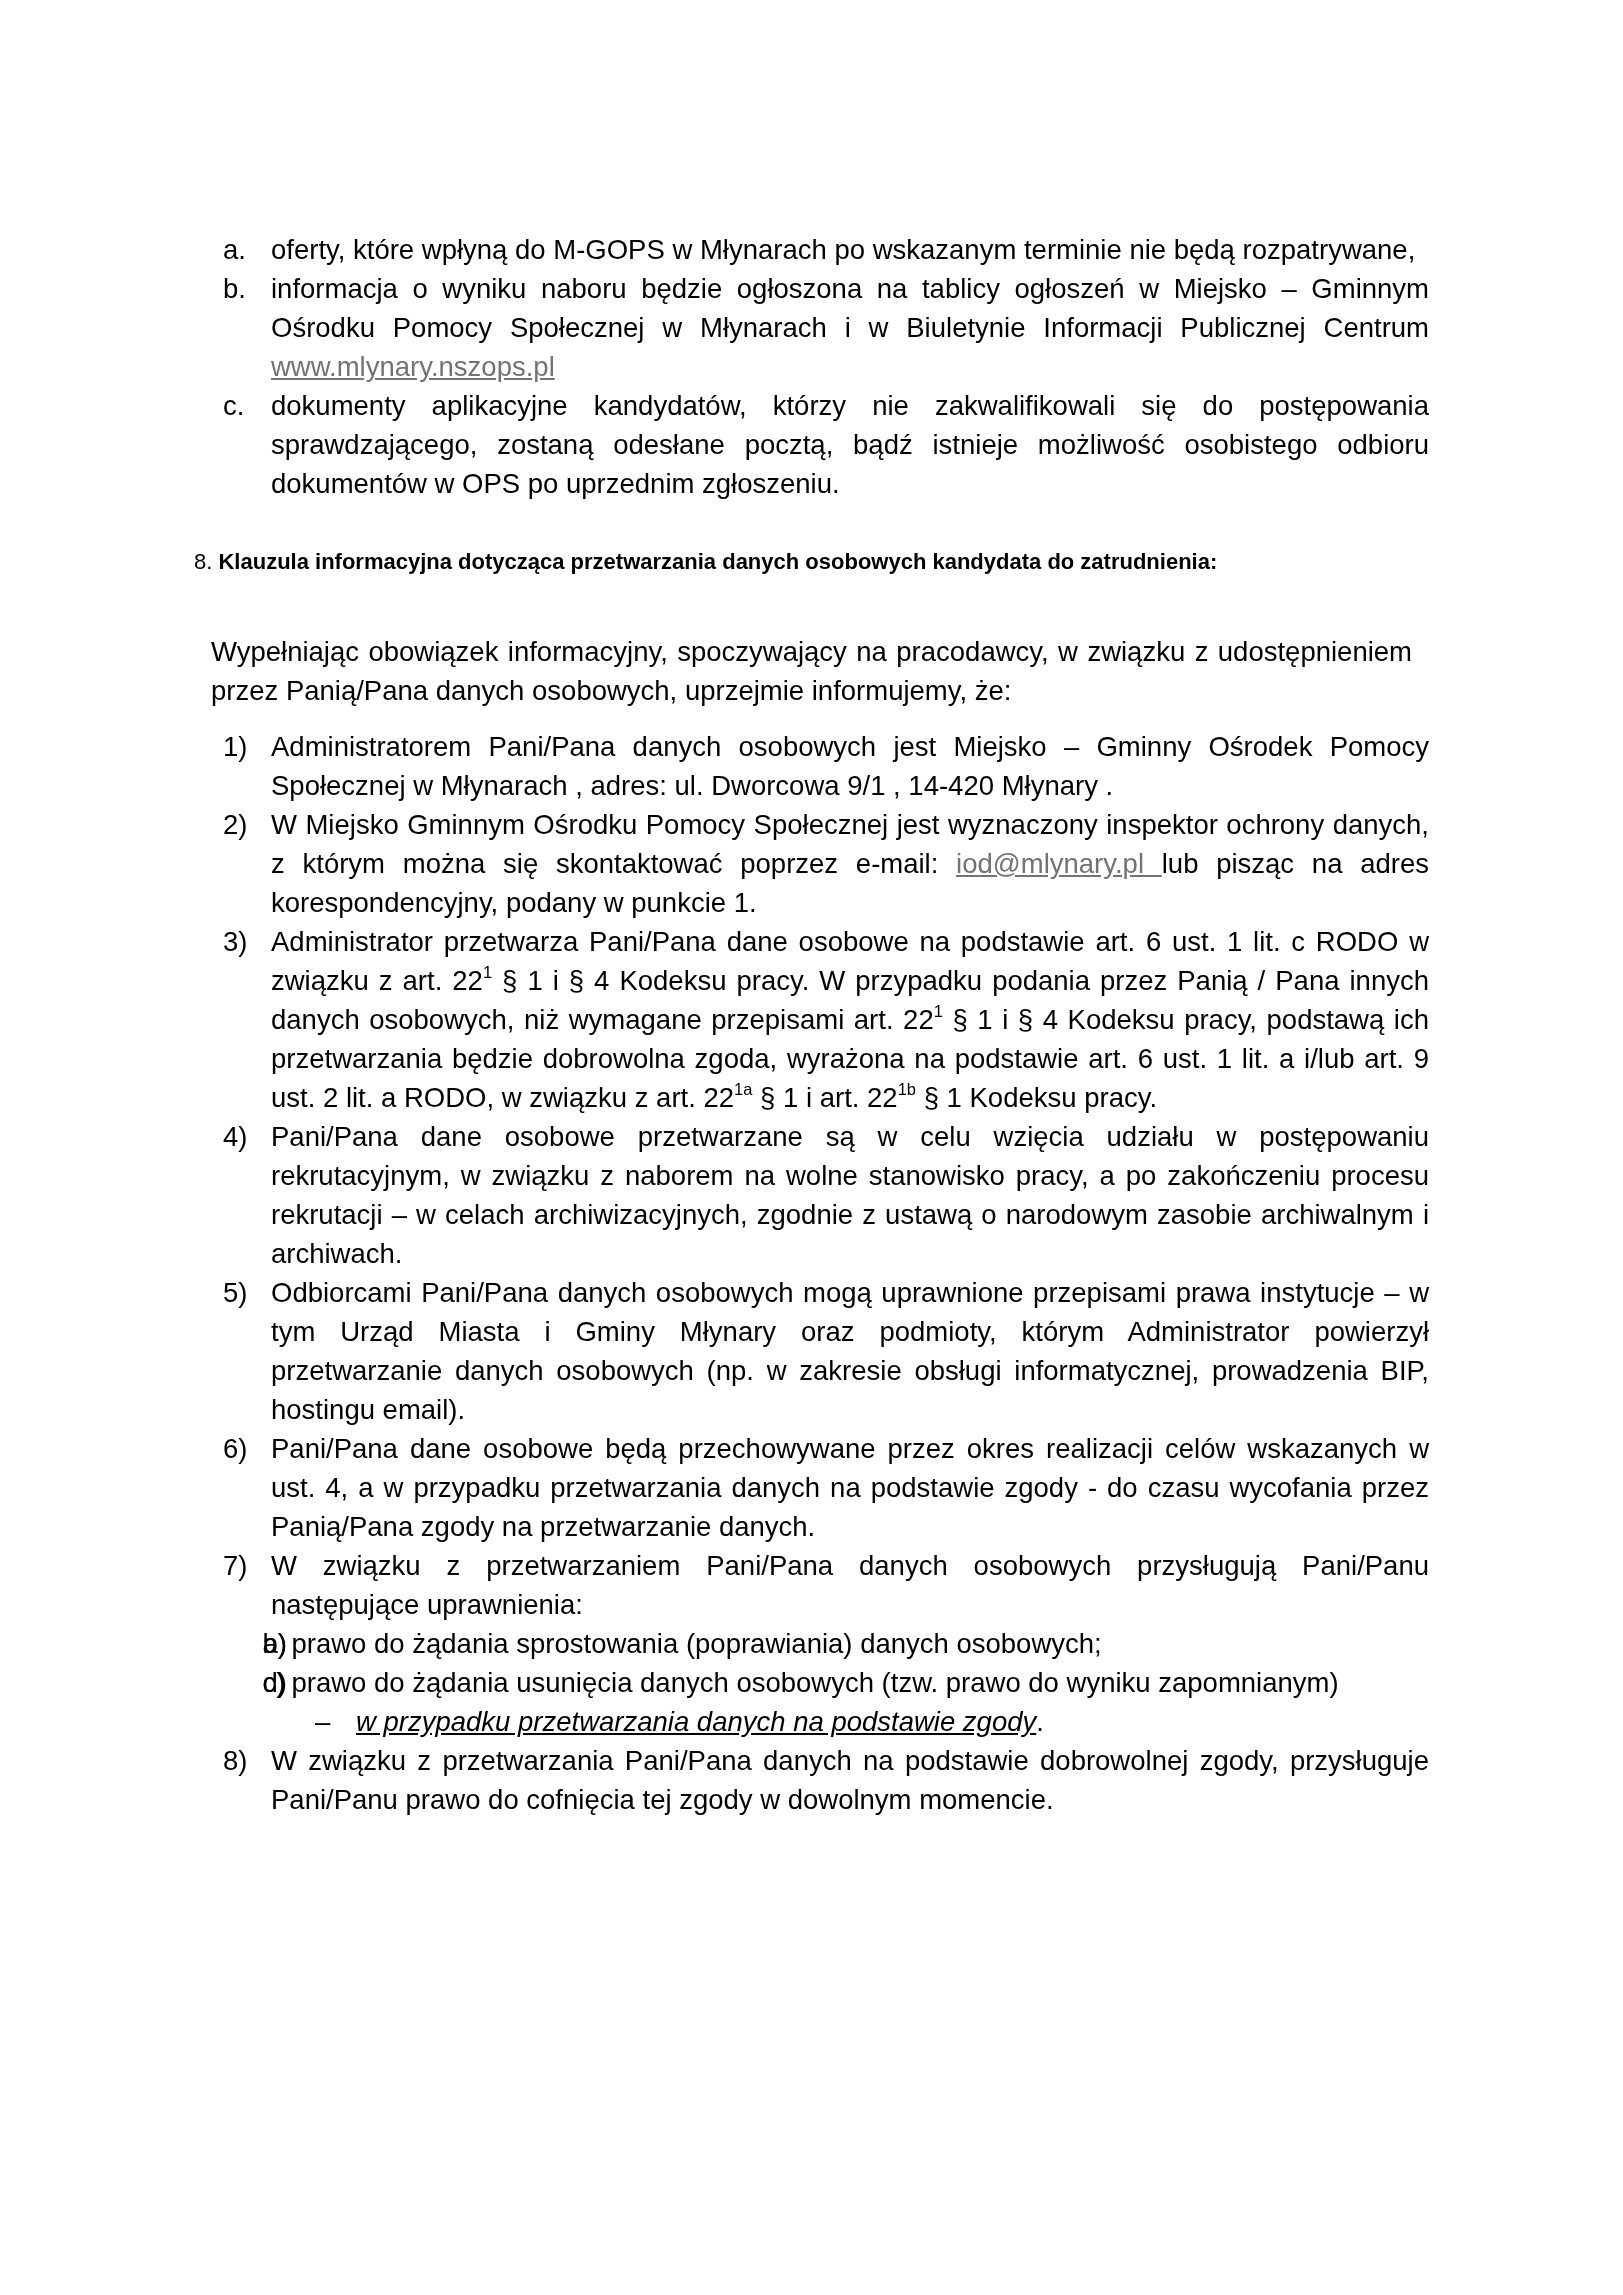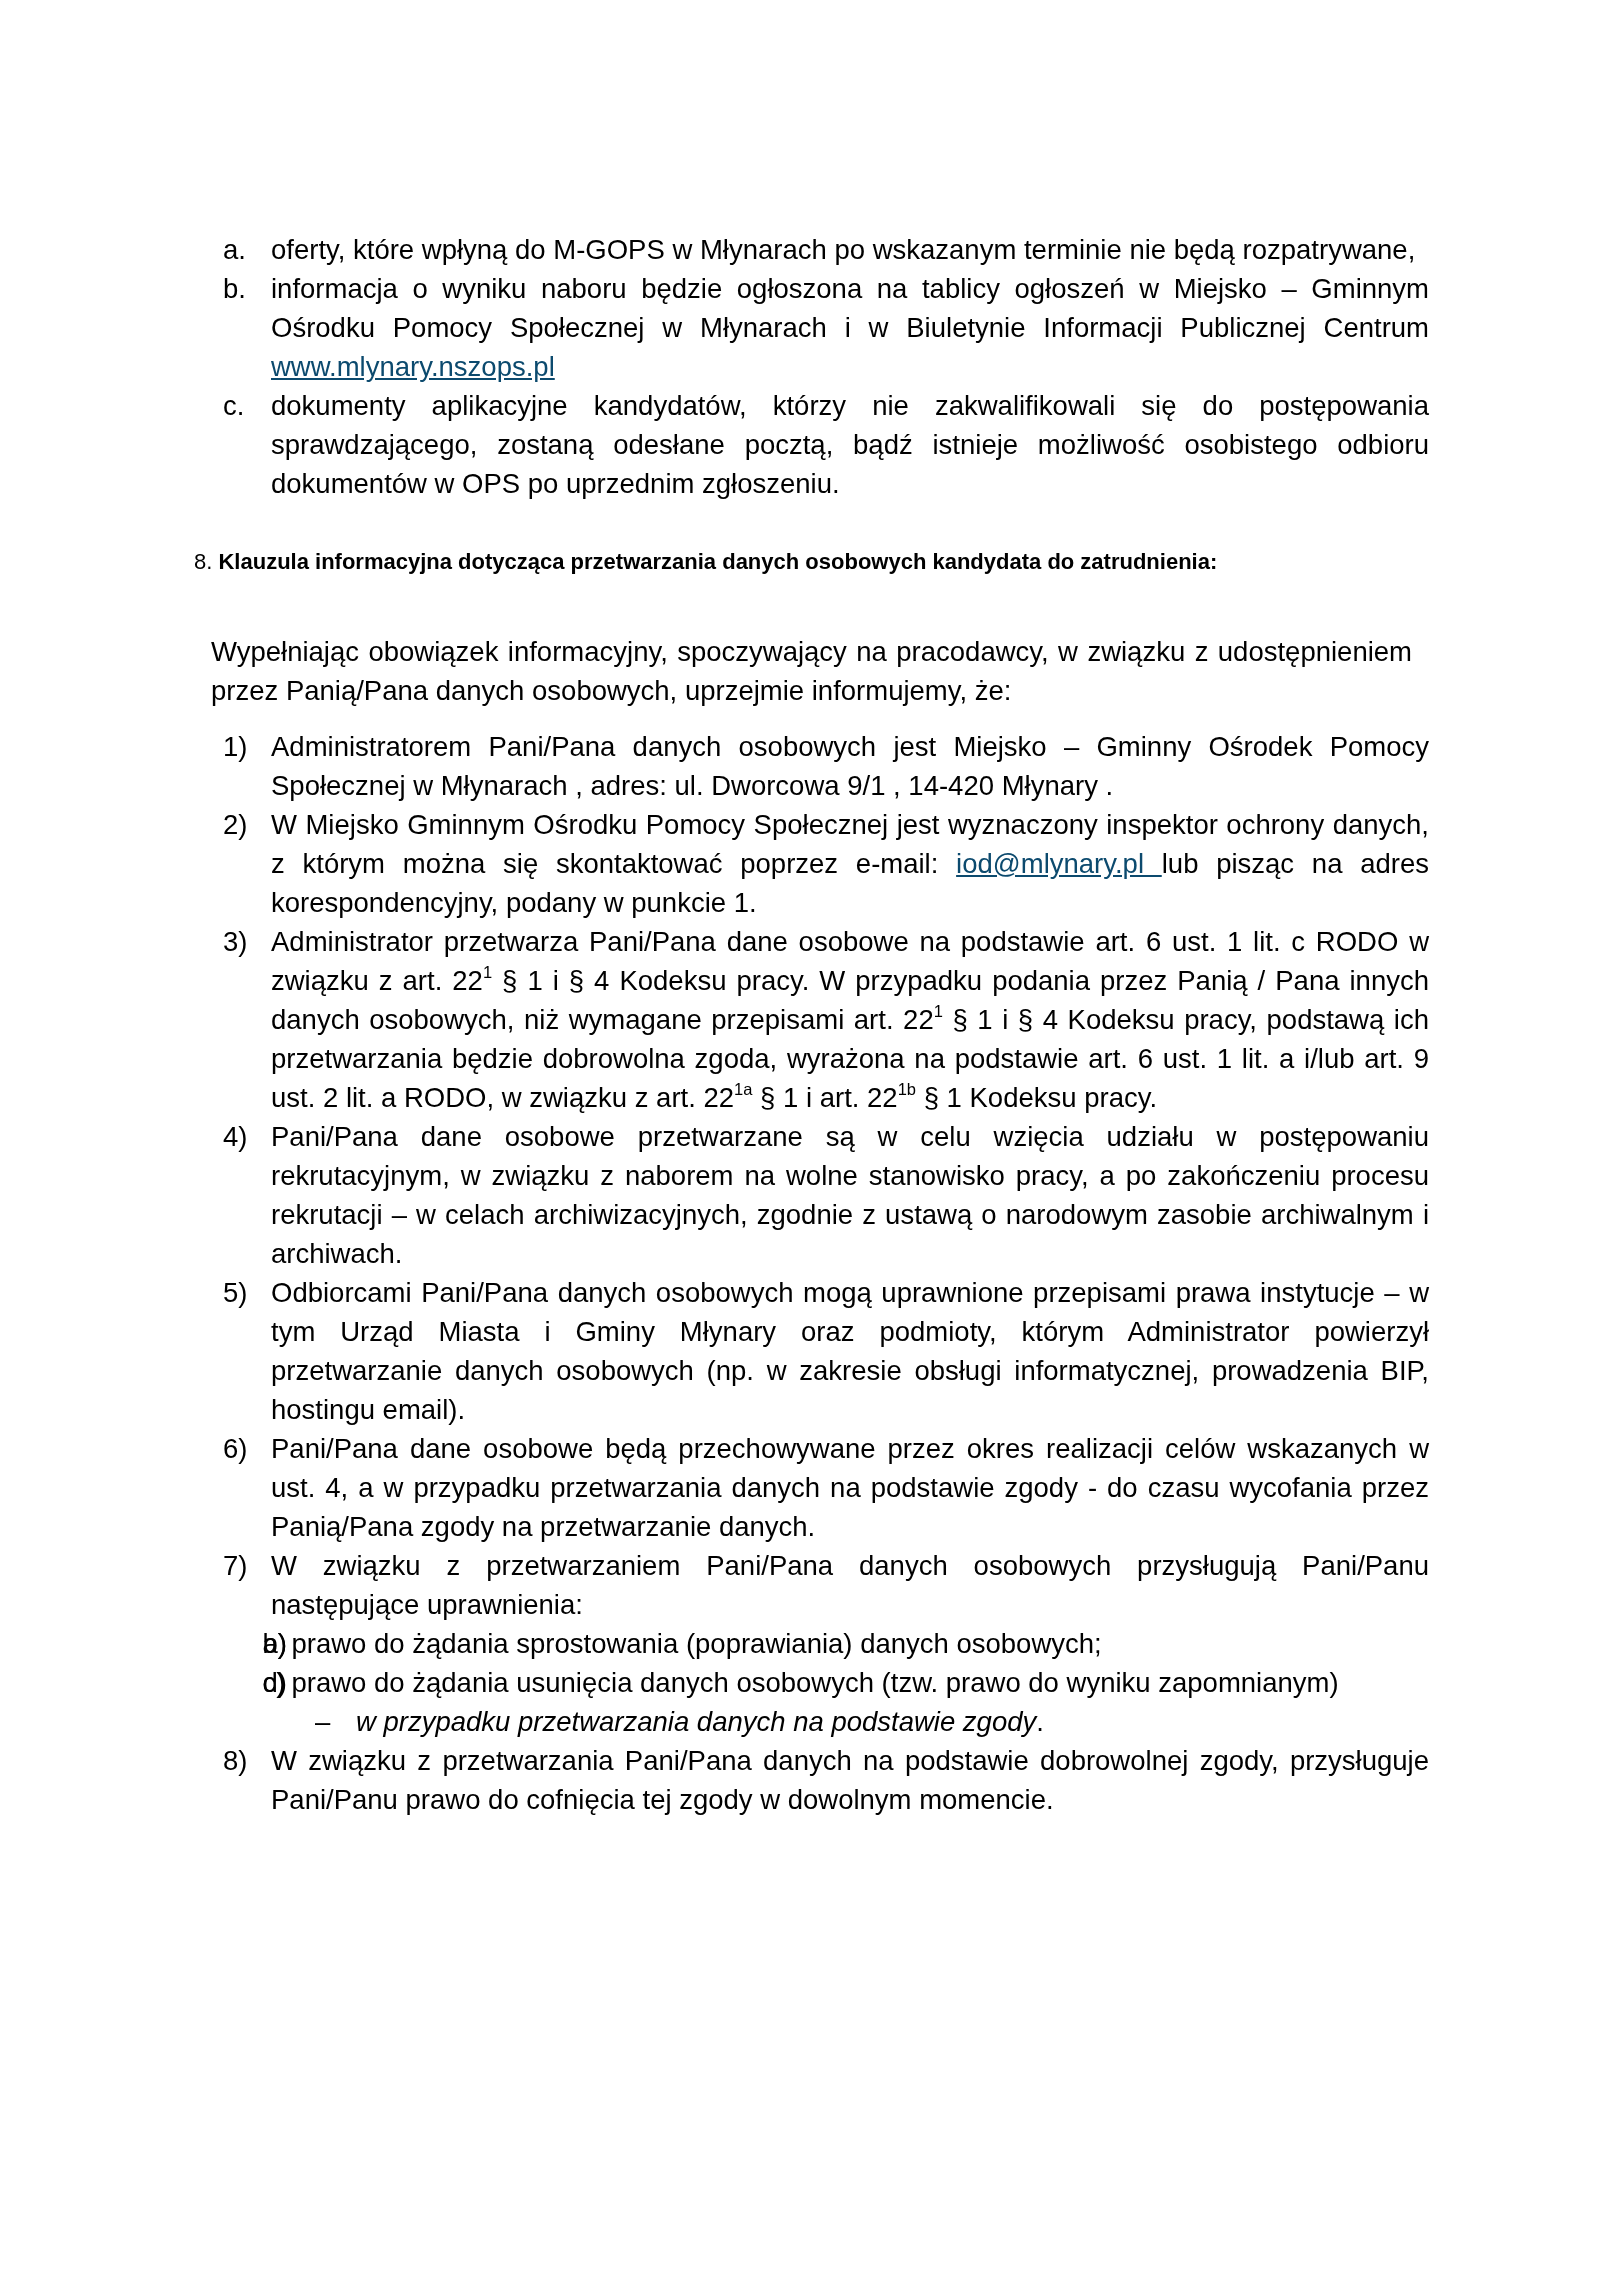--- a/index.html
+++ b/index.html
@@ -17,22 +17,22 @@
   .heading { margin: 0; font-size: 22px; font-weight: normal; line-height: 39px; }
   .heading b { font-weight: bold; }
   .numbered { list-style: none; margin: 0; padding: 0; }
   .numbered > li { position: relative; padding-left: 77px; text-align: justify; }
   .numbered > li > .marker { position: absolute; left: 29px; top: 0; }
   .sub { list-style: none; margin: 0; padding: 0; margin-left: -8.5px; }
   .sub > li { position: relative; padding-left: 29px; text-align: left; white-space: nowrap; }
   .sub > li .marker { position: absolute; left: 0; top: 0; }
   .sub-tail { padding-left: 44px; }
   .sub-tail .dash { display: inline-block; width: 41px; }
-  .sub-tail i { font-style: italic; }
-  a.link { color: #0c4a6e; text-decoration: underline; }
+  .sub-tail i { font-style: italic; text-decoration: underline; }
+  a.link { color: #737373; text-decoration: underline; }
   sup { font-size: 60%; line-height: 0; vertical-align: 0.7em; }
 </style>
 </head>
 <body>
 
 <div class="page">
 
   <ol class="lettered">
     <li>
       <span class="marker">a.</span>

